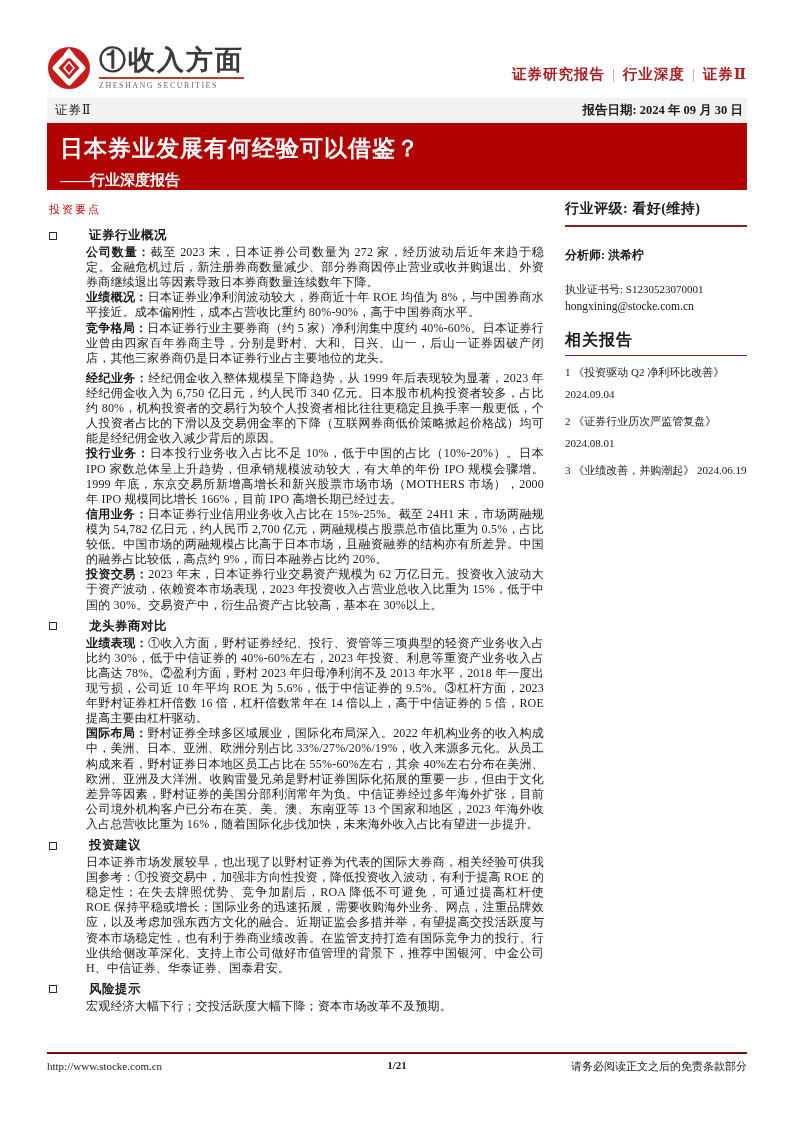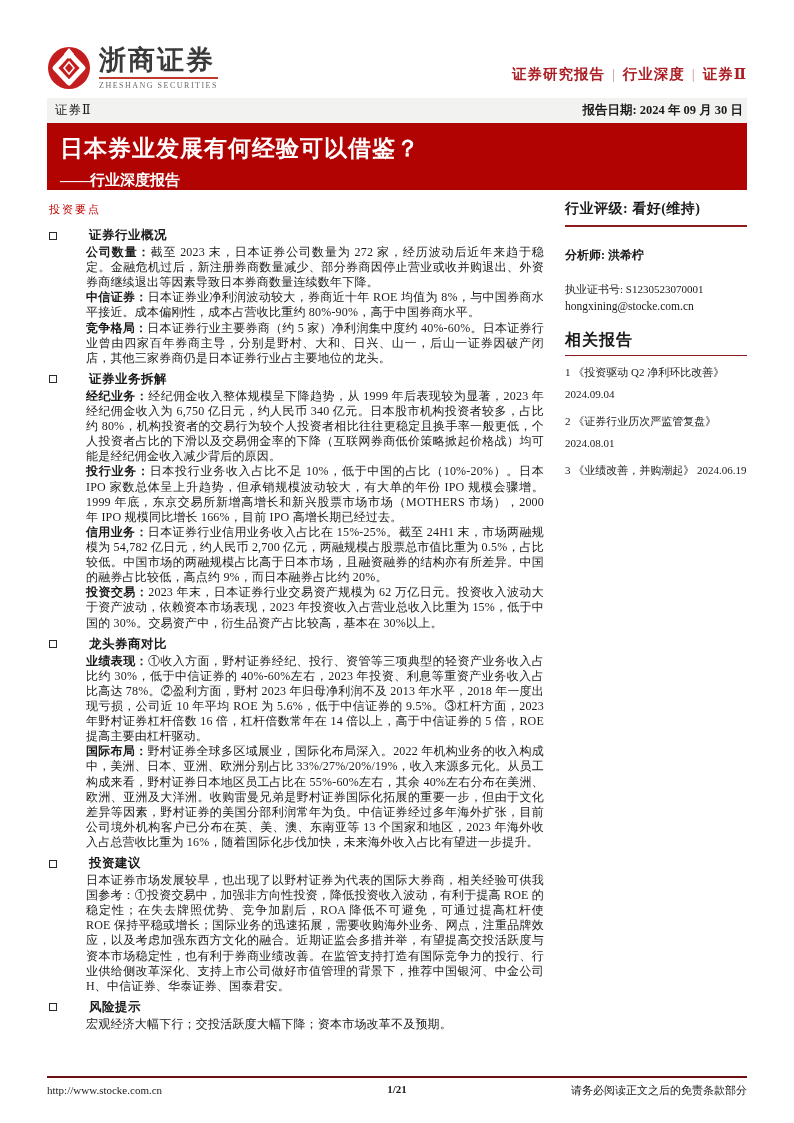--- a/index.html
+++ b/index.html
@@ -71,21 +71,21 @@
   .rating { font-size:14px; font-weight:bold; letter-spacing:0.5px; padding-bottom:7px; border-bottom:2px solid #8e1c1c; }
   .analyst { margin-top:20px; font-size:11px; }
   .analyst-name-row { font-weight:bold; font-size:12px; margin-bottom:18px; }
   .analyst-cert { font-size:11px; margin-bottom:3px; }
   .analyst-email { font-size:11.5px; font-family:"Liberation Serif",serif; }
   .reports-head { margin-top:18px; font-size:16px; font-weight:bold; letter-spacing:1px; padding-bottom:4px; border-bottom:1.6px solid #8e1c1c; }
   .report-item { font-size:11px; line-height:2.0; margin-top:5px; }
 
   
   .footer {
-    position:absolute; left:47px; right:47px; top:1076px;
+    position:absolute; left:47px; right:47px; top:1052px;
     border-top:2px solid #6d1012;
     padding-top:5px;
     display:flex; justify-content:space-between; align-items:baseline;
     font-size:11px;
   }
   .footer-url { color:#1a1a1a; text-decoration:none; }
   .footer-page { position:absolute; left:50%; transform:translateX(-50%);font-weight:bold; }
 </style>
 </head>
 <body>
@@ -98,21 +98,21 @@
         <div class="brand">
           <span>
             <svg class="logo-svg" viewBox="0 0 44 44" aria-hidden="true">
               <circle cx="22" cy="22" r="21" fill="#c41d1d"></circle>
               <path d="M22 7 L36 22 L22 37 L8 22 Z" fill="none" stroke="#ffffff" stroke-width="5" stroke-linejoin="round"></path>
               <path d="M22 2 L27 8 L22 13 L17 8 Z" fill="#ffffff"></path>
               <path d="M22 16 L27 22 L22 28 L17 22 Z" fill="#c41d1d" stroke="#ffffff" stroke-width="1.5"></path>
             </svg>
           </span>
           <div class="brand-text">
-            <div class="brand-name">浙商证券</div>
+            <div class="brand-name">①收入方面</div>
             <div class="brand-rule"></div>
             <div class="brand-sub">ZHESHANG SECURITIES</div>
           </div>
         </div>
         <div class="doc-tags">
           <span>证券研究报告</span><span class="sep">|</span><span>行业深度</span><span class="sep">|</span><span>证券Ⅱ</span>
         </div>
       </div>
 
       <div class="category-bar">
@@ -130,29 +130,25 @@
 
       <main class="left-col">
         <h2 class="invest-heading">投资要点</h2>
 
         <section class="block">
           <div class="sec-head">
             <span class="bullet"></span>
             <span class="sec-title">证券行业概况</span>
           </div>
           <p class="para"><span class="lead">公司数量：</span><span>截至 2023 末，日本证券公司数量为 272 家，经历波动后近年来趋于稳定。金融危机过后，新注册券商数量减少、部分券商因停止营业或收并购退出、外资券商继续退出等因素导致日本券商数量连续数年下降。</span></p>
-          <p class="para"><span class="lead">中信证券：</span><span>日本证券业净利润波动较大，券商近十年 ROE 均值为 8%，与中国券商水平接近。成本偏刚性，成本占营收比重约 80%-90%，高于中国券商水平。</span></p>
+          <p class="para"><span class="lead">业绩概况：</span><span>日本证券业净利润波动较大，券商近十年 ROE 均值为 8%，与中国券商水平接近。成本偏刚性，成本占营收比重约 80%-90%，高于中国券商水平。</span></p>
           <p class="para"><span class="lead">竞争格局：</span><span>日本证券行业主要券商（约 5 家）净利润集中度约 40%-60%。日本证券行业曾由四家百年券商主导，分别是野村、大和、日兴、山一，后山一证券因破产闭店，其他三家券商仍是日本证券行业占主要地位的龙头。</span></p>
         </section>
 
         <section class="block">
-          <div class="sec-head">
-            <span class="bullet"></span>
-            <span class="sec-title">证券业务拆解</span>
-          </div>
           <p class="para"><span class="lead">经纪业务：</span><span>经纪佣金收入整体规模呈下降趋势，从 1999 年后表现较为显著，2023 年经纪佣金收入为 6,750 亿日元，约人民币 340 亿元。日本股市机构投资者较多，占比约 80%，机构投资者的交易行为较个人投资者相比往往更稳定且换手率一般更低，个人投资者占比的下滑以及交易佣金率的下降（互联网券商低价策略掀起价格战）均可能是经纪佣金收入减少背后的原因。</span></p>
           <p class="para"><span class="lead">投行业务：</span><span>日本投行业务收入占比不足 10%，低于中国的占比（10%-20%）。日本 IPO 家数总体呈上升趋势，但承销规模波动较大，有大单的年份 IPO 规模会骤增。1999 年底，东京交易所新增高增长和新兴股票市场市场（MOTHERS 市场），2000 年 IPO 规模同比增长 166%，目前 IPO 高增长期已经过去。</span></p>
           <p class="para"><span class="lead">信用业务：</span><span>日本证券行业信用业务收入占比在 15%-25%。截至 24H1 末，市场两融规模为 54,782 亿日元，约人民币 2,700 亿元，两融规模占股票总市值比重为 0.5%，占比较低。中国市场的两融规模占比高于日本市场，且融资融券的结构亦有所差异。中国的融券占比较低，高点约 9%，而日本融券占比约 20%。</span></p>
           <p class="para"><span class="lead">投资交易：</span><span>2023 年末，日本证券行业交易资产规模为 62 万亿日元。投资收入波动大于资产波动，依赖资本市场表现，2023 年投资收入占营业总收入比重为 15%，低于中国的 30%。交易资产中，衍生品资产占比较高，基本在 30%以上。</span></p>
         </section>
 
         <section class="block">
           <div class="sec-head">
             <span class="bullet"></span>
             <span class="sec-title">龙头券商对比</span>

